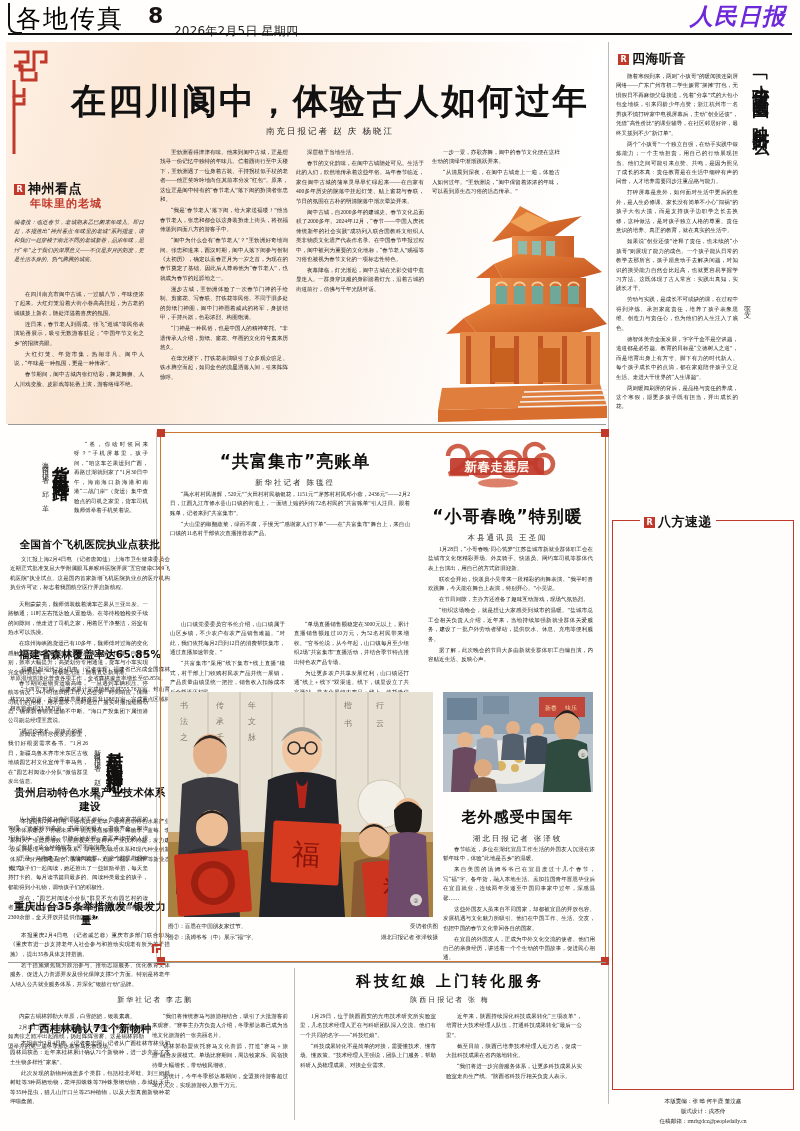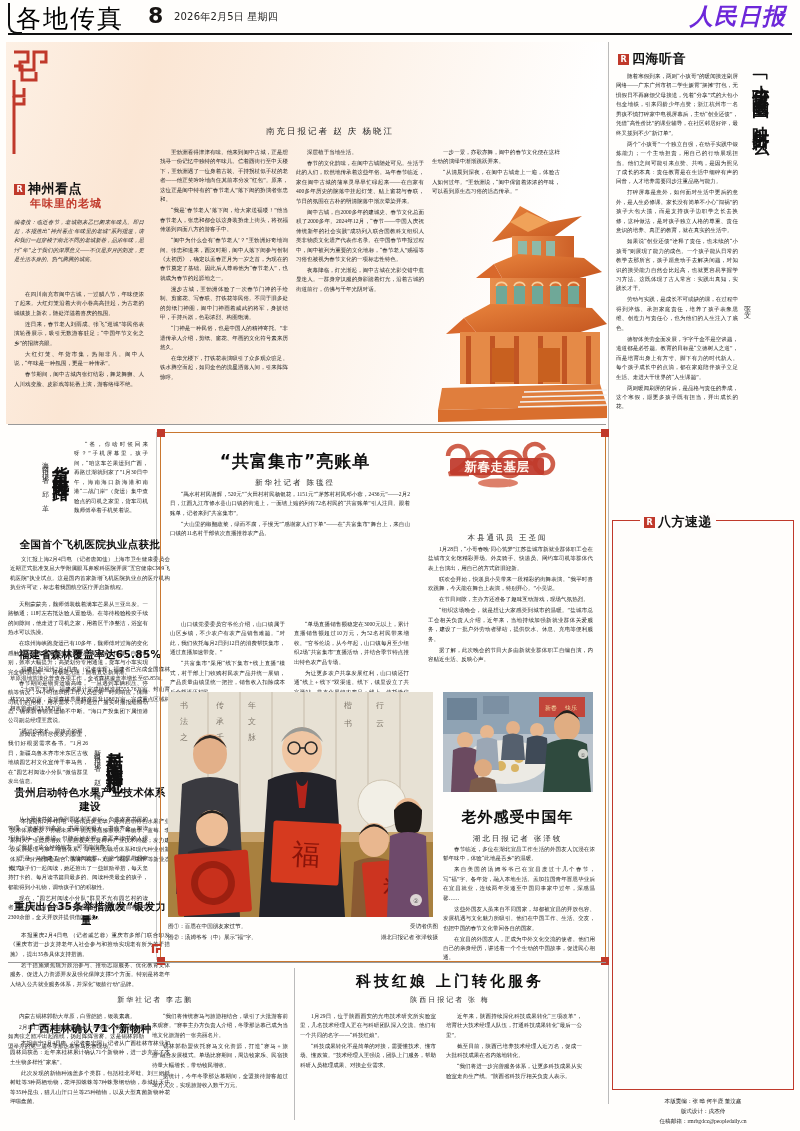--- a/index.html
+++ b/index.html
@@ -11,21 +11,21 @@
     overflow: hidden;
   }
   .page { position: relative; width: 800px; height: 1131px; background: #fffefc; }
 
   
   .masthead { position: absolute; left: 0; top: 0; width: 800px; height: 40px; }
   .mh-title { position: absolute; left: 16px; top: 2px; font-size: 25px; font-weight: 400;
     letter-spacing: 2px; font-family: "DejaVu Sans", sans-serif; color: #000; }
   .mh-page { position: absolute; left: 148px; top: 3px; font-size: 22px; font-weight: 700;
     font-family: "DejaVu Sans", sans-serif; }
-  .mh-date { position: absolute; left: 174px; top: 10px; font-size: 10px; color: #222;
+  .mh-date { position: absolute; left: 174px; top: 23px; font-size: 12px; color: #222;
     font-family: "DejaVu Sans", sans-serif; letter-spacing: .2px; }
   .mh-brand { position: absolute; right: 14px; top: 1px; font-size: 23px; font-weight: 700;
     font-style: italic; font-family: "Liberation Serif", serif; letter-spacing: 1px; color: #6d28d9; }
   .mh-rule { position: absolute; left: 8px; top: 33px; width: 784px; height: 1.6px; background: #111; }
   .mh-curve { position: absolute; left: 8px; top: 3px; width: 14px; height: 31px;
     border-left: 2px solid #111; border-bottom: 2px solid #111; border-radius: 0 0 0 9px; }
 
   
   .lead-zone { position: absolute; left: 6px; top: 42px; width: 600px; height: 382px; }
   .lead-bg { position: absolute; inset: 0;
@@ -182,20 +182,21 @@
   <svg class="fret" viewBox="0 0 52 118">
     <g fill="none" stroke="#c0392b" stroke-width="3">
       <path d="M6,8 h14 v10 h-8 v8 h14 v-18 h12 v10 h-6"></path>
       <path d="M6,22 h8 v14 h14 v-8"></path>
       <path d="M6,36 v16 h10 v-8"></path>
       <path d="M6,52 v58"></path>
       <path d="M6,60 h10 v-6"></path>
     </g>
   </svg>
 
+  <div class="headline">在四川阆中，体验古人如何过年</div>
   <div class="headline-by">南充日报记者 赵 庆 杨晓江</div>
 
   <div class="flag sec-shenzhou">
     <span class="rbox">R</span>
     <span class="ftxt">神州看点</span>
   </div>
   <div class="sub-shenzhou">年味里的老城</div>
 
   <div class="lc editor-note" id="lead-c1">编者按：临近春节，老城期来乙巳阑末年味儿。即日起，本报推出“神州看点·年味里的老城”系列报道，请和我们一起穿梭于南北不同的老城新巷，品浓年味，思忖“年”之于我们的深厚意义——不仅是岁月的刻度，更是生活本身的、热气腾腾的城底。</div>
   <div class="lc bt" id="lead-c1b">
@@ -402,20 +403,21 @@
       <path d="M12,20 a10,10 0 1 1 20,0 q0,8 -19,18 h20"></path>
       <circle cx="46" cy="28" r="12"></circle>
       <circle cx="74" cy="28" r="12"></circle>
       <path d="M108,14 a10,10 0 1 0 -9,14 a9,9 0 1 1 9,9 a9,9 0 0 1 -9,-9"></path>
     </g>
     <rect x="14" y="22" width="94" height="17" rx="2" fill="#c0392b" opacity="0.93"></rect>
     <text x="61" y="35" text-anchor="middle" font-family="DejaVu Sans, sans-serif" font-size="12.5" font-weight="bold" fill="#fff6ee" letter-spacing="0.5">新春走基层</text>
     <ellipse cx="62" cy="47" rx="20" ry="4.5" fill="#d2563a" opacity="0.75"></ellipse>
   </svg>
 
+  <div class="ch" id="xiaoge-h">“小哥春晚”特别暖</div>
   <div class="cby" id="xiaoge-by">本县通讯员 王圣闻</div>
   <div class="bt" id="xiaoge-body">
       <p>1月28日，“小哥春晚·同心筑梦”江苏盐城市新就业群体职工会在盐城市文化馆精彩开场。外卖骑手、快递员、网约车司机等群体代表上台演出，用自己的方式辞旧迎新。</p>
       <p>联欢会开始，快递员小吴带来一段精彩的街舞表演。“我平时喜欢跳舞，今天能在舞台上表演，特别开心。”小吴说。</p>
       <p>在节目间隙，主办方还准备了趣味互动游戏，现场气氛热烈。</p>
       <p>“组织这场晚会，就是想让大家感受到城市的温暖。”盐城市总工会相关负责人介绍，近年来，当地持续加强新就业群体关爱服务，建设了一批户外劳动者驿站，提供饮水、休息、充电等便利服务。</p>
       <p>据了解，此次晚会的节目大多由新就业群体职工自编自演，内容贴近生活、反映心声。</p>
     </div>
 
   <svg class="photo" id="photo1" viewBox="0 0 265 225">

